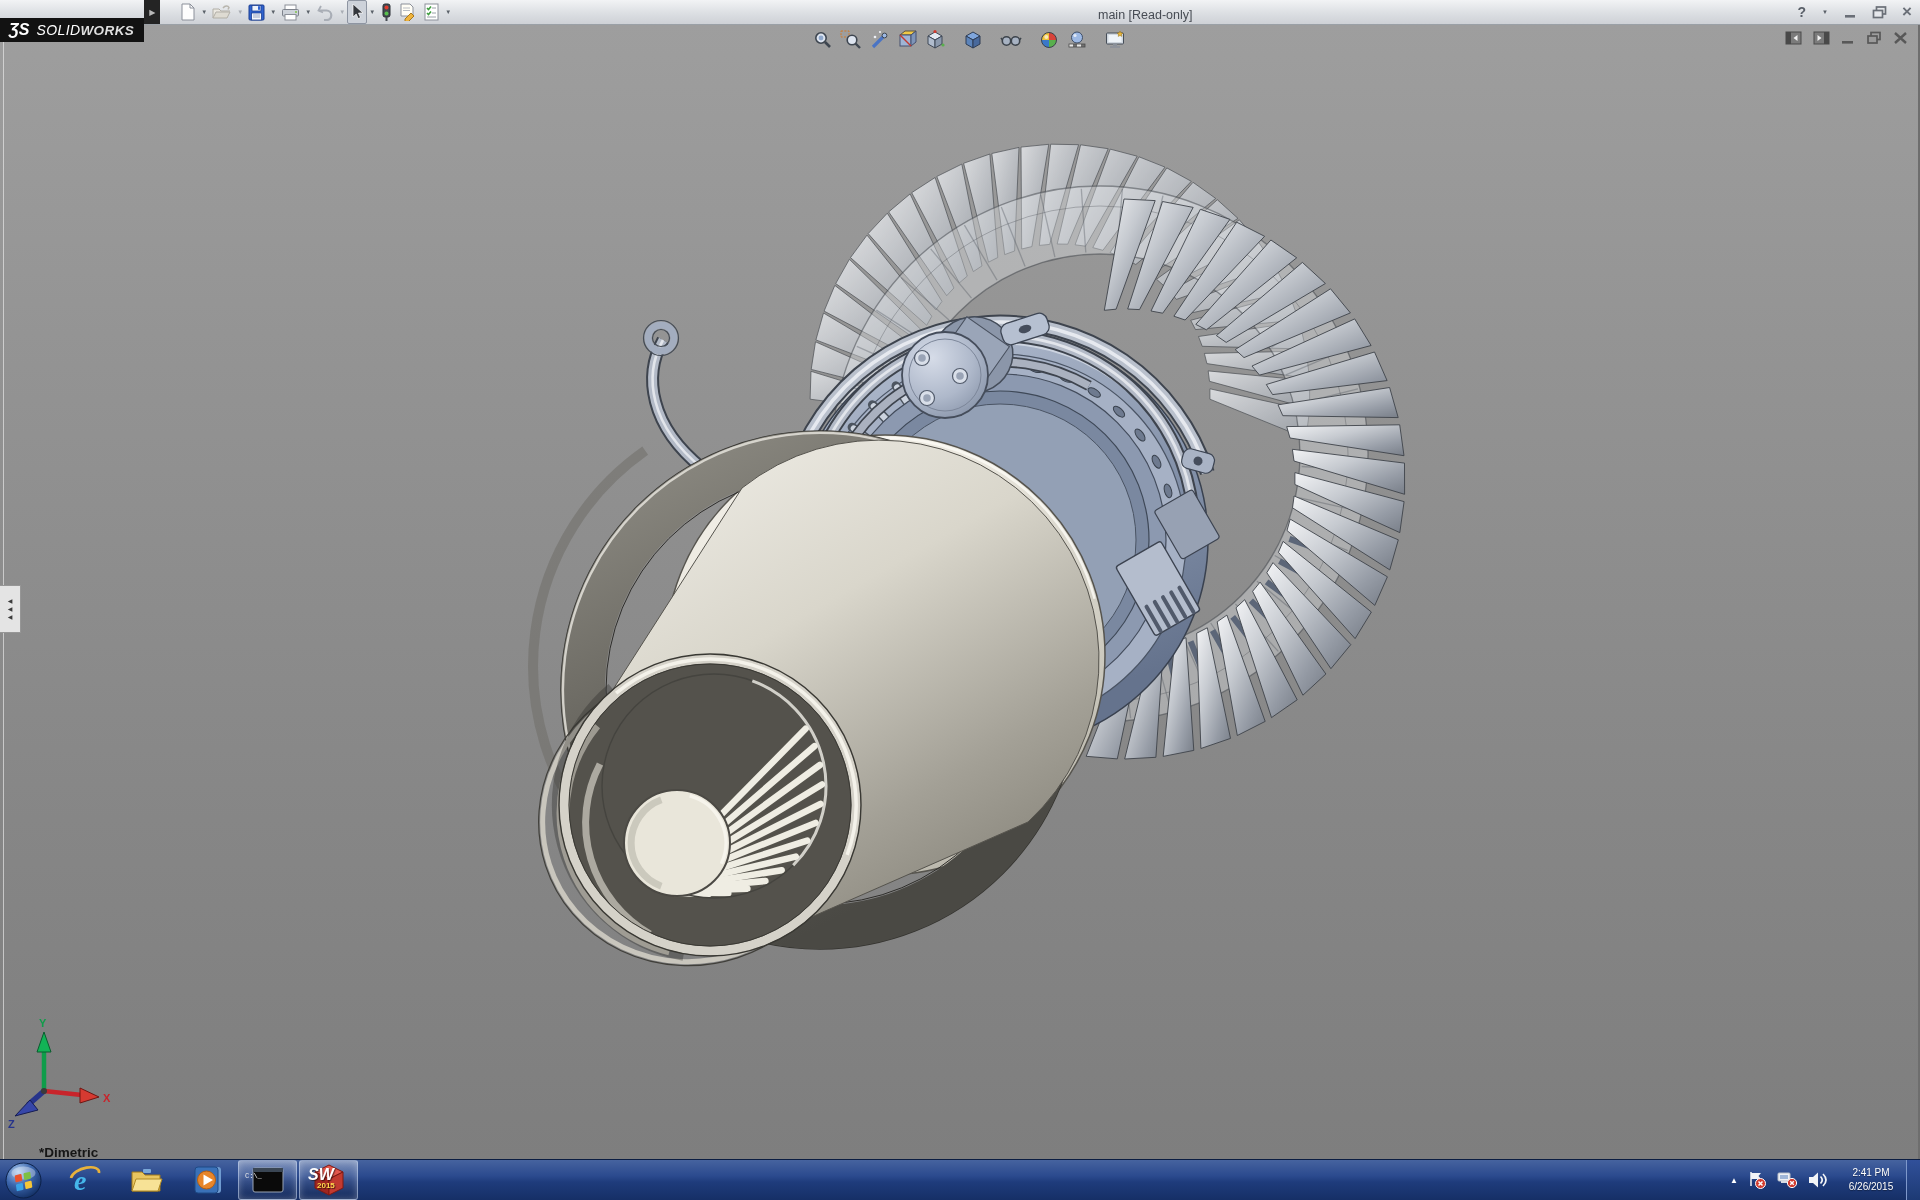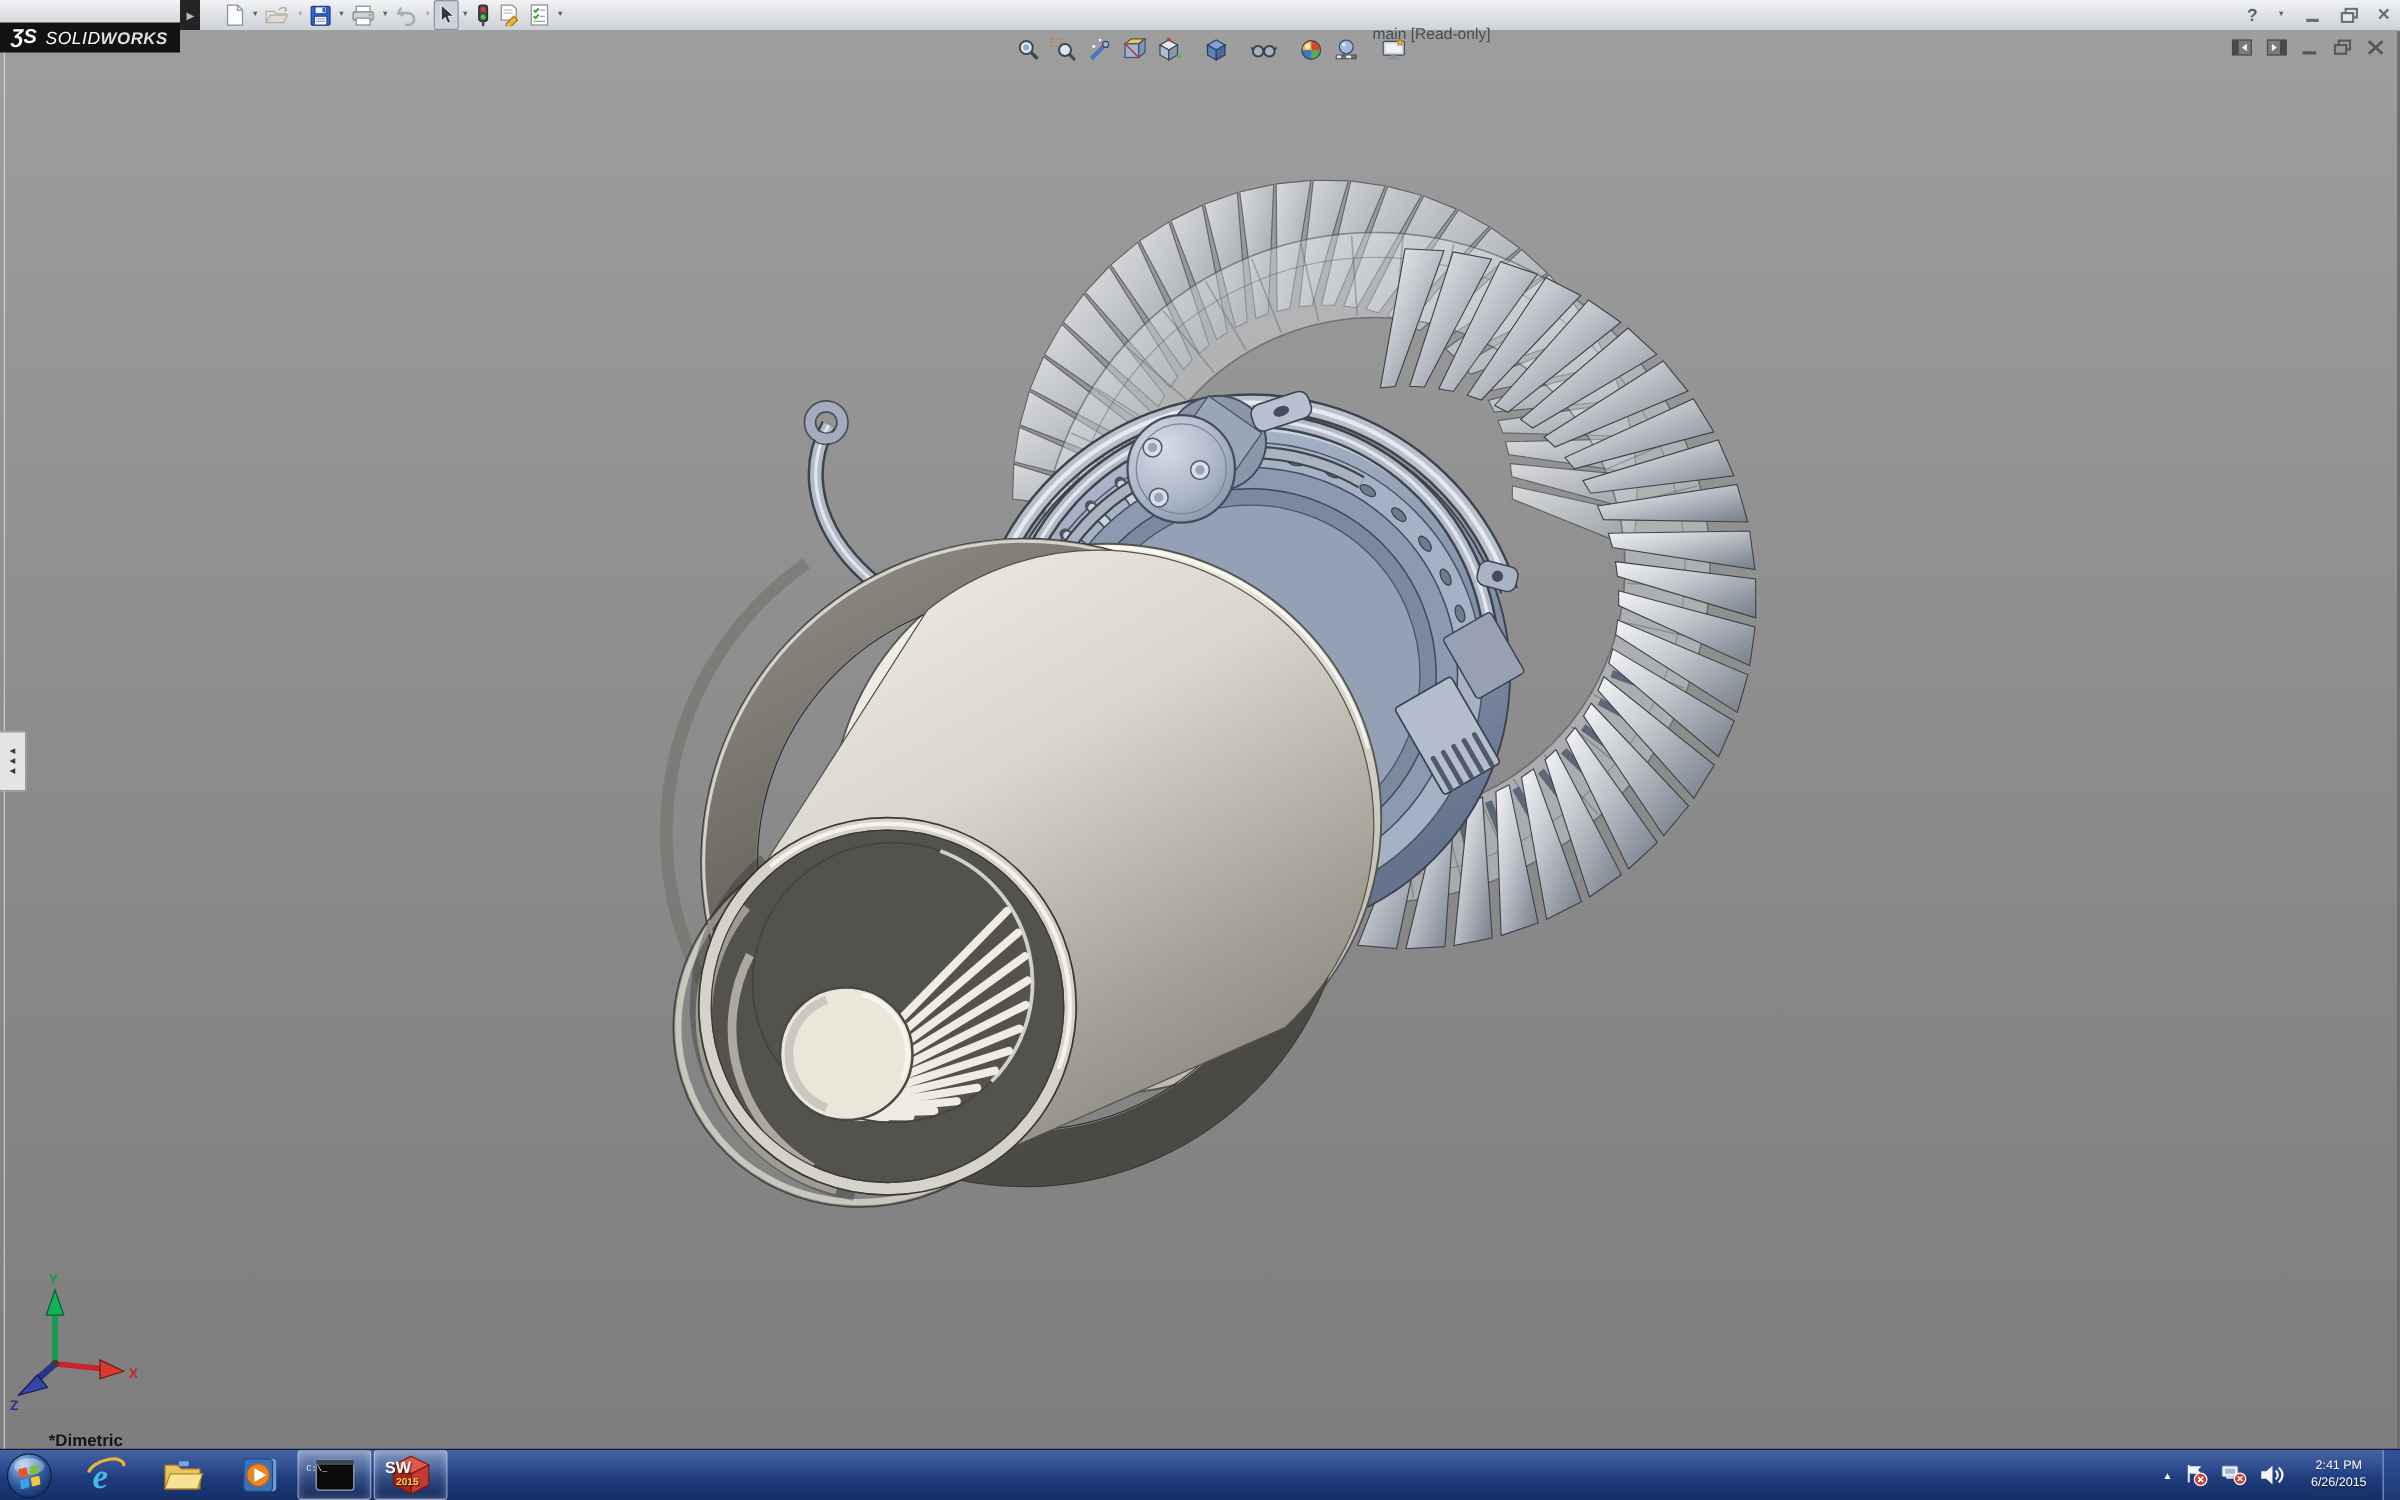--- a/index.html
+++ b/index.html
@@ -15,21 +15,21 @@
   .logo .mark{font-weight:bold;font-size:16px;margin-right:7px;}
   .logo .solid{font-weight:normal;font-size:14px;letter-spacing:.4px;}
   .logo .works{font-weight:700;font-size:13.5px;letter-spacing:.4px;color:#dfdfdf;}
   .flyout{width:16px;height:24px;background:#242424;color:#b9b9b9;font-size:8px;
           display:flex;align-items:center;justify-content:center;}
   .tb{display:flex;align-items:center;margin-left:16px;}
   .tbtn{display:flex;align-items:center;height:22px;padding:0 2px;border:1px solid transparent;}
   .tbtn.pressed{background:#cdd2da;border:1px solid #8e95a2;border-radius:2px;}
   .caret{width:10px;font-size:6px;color:#5a6068;text-align:center;line-height:22px;}
   .caret.dim{color:#a9adb4;}
-  .title{position:absolute;left:1098px;top:20px;font-size:12.5px;color:#474c54;text-align:right;}
+  .title{position:absolute;left:1098px;top:8px;font-size:12.5px;color:#474c54;text-align:right;}
   .winctl{position:absolute;right:8px;top:0;height:24px;display:flex;align-items:center;gap:15px;}
   .winctl .help{font-size:14px;font-weight:bold;color:#595f68;}
   .winctl .closex{font-size:17px;font-weight:bold;color:#6a6f77;line-height:20px;}
 
   
   .viewport{position:absolute;top:24px;left:0;right:0;bottom:40px;
     background:linear-gradient(#9e9e9e,#939393 30%,#868686 70%,#7e7e7e);
     border-right:2px solid #6e6e6e;overflow:hidden;}
   .engine-svg{position:absolute;left:0;top:0;}
 
@@ -62,22 +62,22 @@
          border:1px solid transparent;border-radius:3px;}
   .tkbtn.open{background:linear-gradient(rgba(255,255,255,.32),rgba(255,255,255,.12) 45%,rgba(8,22,58,.28));
     border:1px solid rgba(205,220,245,.6);box-shadow:inset 0 0 7px rgba(255,255,255,.3);}
   .cmdtext{position:absolute;font-family:"Liberation Mono",monospace;font-size:7px;color:#eee;}
   .tray{position:absolute;right:16px;top:0;height:40px;display:flex;align-items:center;gap:9px;}
   .chev{color:#fff;font-size:8px;}
   .clock{color:#fff;font-size:10px;line-height:14px;text-align:center;width:66px;
          text-shadow:0 1px 1px rgba(0,0,0,.4);}
   .showdesk{position:absolute;right:0;top:0;width:13px;height:40px;
     background:linear-gradient(#31509a,#1d3a74);border-left:1px solid #7e98cb;}
-  .swbadge{position:absolute;left:8px;top:5px;color:#fff;font-weight:bold;font-size:13px;
-           text-shadow:1px 1px 1px rgba(0,0,0,.5);}
+  .swbadge{position:absolute;left:8px;top:5px;color:#fff;font-weight:bold;font-size:16px;
+           font-style:italic;text-shadow:1px 1px 1px rgba(0,0,0,.5);}
   .swyear{position:absolute;left:17px;top:20px;color:#ffd84d;font-weight:bold;font-size:8px;
           text-shadow:1px 1px 1px rgba(0,0,0,.6);}
 </style>
 </head>
 <body>
 
 <div class="screen">
 
   <div class="titlebar">
     <div class="logo">

